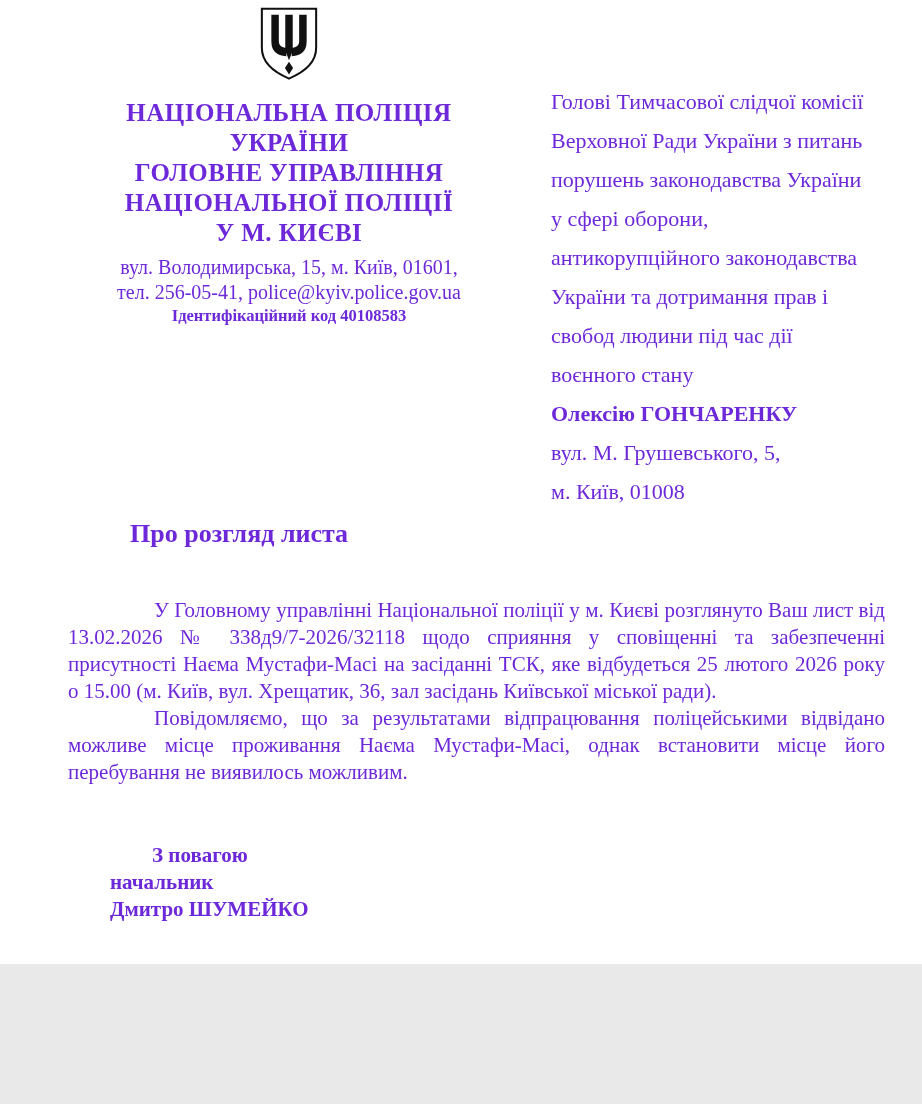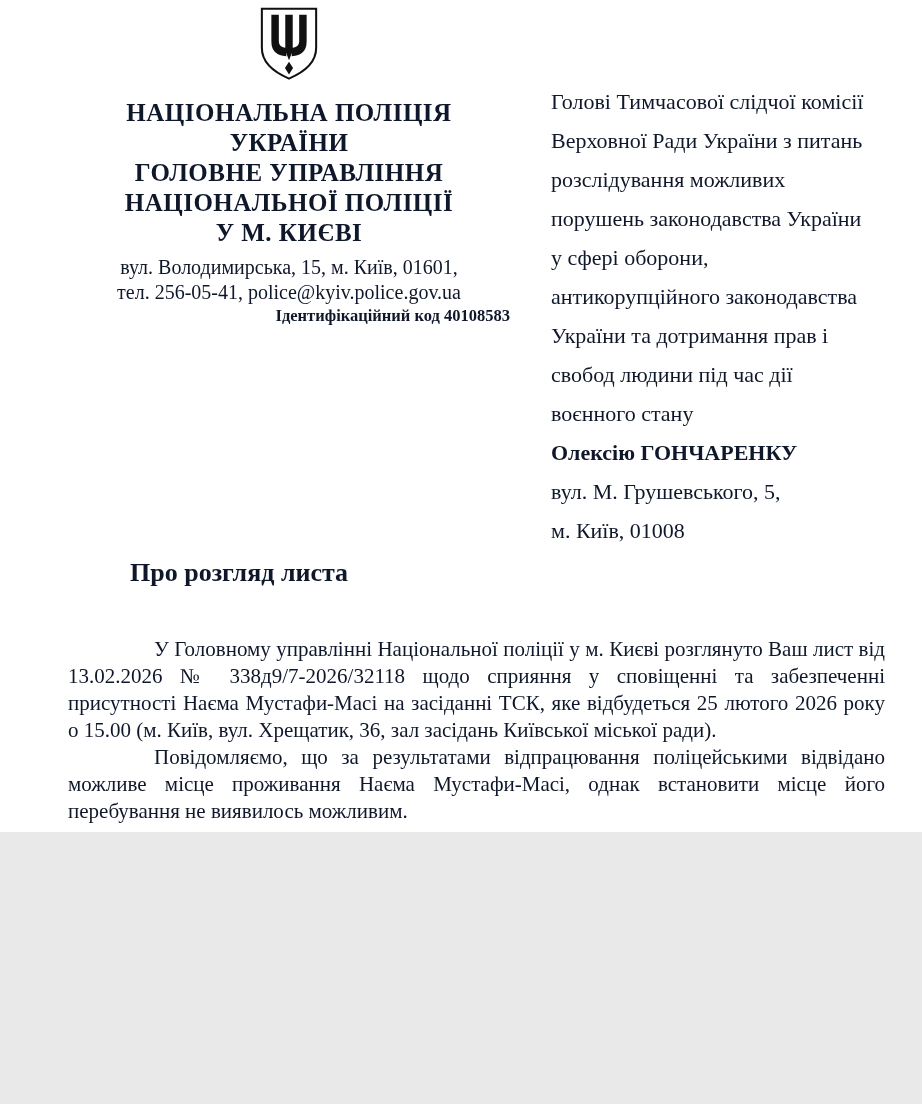--- a/index.html
+++ b/index.html
@@ -1,42 +1,42 @@
 <!DOCTYPE html>
 <html><head>
 <meta charset="utf-8">
 <style>
   html, body { margin: 0; padding: 0; }
   body { background: #e9e9e9; }
   .page {
     position: relative;
     width: 922px;
-    height: 832px;
+    height: 964px;
     margin: 0 auto;
     background: #ffffff;
-    color: #0f172a;
+    color: #6d28d9;
     font-family: "Liberation Serif", "DejaVu Serif", serif;
     box-sizing: border-box;
     padding: 6px 37px 0 68px;
     overflow: hidden;
   }
   .header { display: flex; justify-content: space-between; }
   .header-left { width: 442px; text-align: center; flex: 0 0 auto; }
   .emblem { width: 70px; margin: 0 auto; }
   .emblem svg { display: block; width: 70px; height: 76px; }
   .org-name {
     font-weight: bold;
     font-size: 25px;
     line-height: 30px;
     margin-top: 16px;
     letter-spacing: 0.5px;
   }
   .sender-address { font-size: 20px; line-height: 25px; margin-top: 7px; }
   .sender-contact { font-size: 20px; line-height: 25px; }
-  .sender-id { font-size: 16.5px; font-weight: bold; line-height: 21px; text-align: right; }
+  .sender-id { font-size: 16.5px; font-weight: bold; line-height: 21px; }
   .header-right {
     width: 334px;
     flex: 0 0 auto;
     margin-top: 76px;
     font-size: 22px;
     line-height: 39px;
   }
   .recipient-name { font-weight: bold; }
   .subject {
     font-weight: bold;
@@ -94,21 +94,20 @@
         <div>У М. КИЄВІ</div>
       </div>
       <div class="sender-address">вул. Володимирська, 15, м. Київ, 01601,</div>
       <div class="sender-contact">тел. 256-05-41, police@kyiv.police.gov.ua</div>
       <div class="sender-id">Ідентифікаційний код 40108583</div>
     </div>
 
     <div class="header-right">
       <div>Голові Тимчасової слідчої комісії</div>
       <div>Верховної Ради України з питань</div>
-      <div>розслідування можливих</div>
       <div>порушень законодавства України</div>
       <div>у сфері оборони,</div>
       <div>антикорупційного законодавства</div>
       <div>України та дотримання прав і</div>
       <div>свобод людини під час дії</div>
       <div>воєнного стану</div>
       <div class="recipient-name">Олексію ГОНЧАРЕНКУ</div>
       <div>вул. М. Грушевського, 5,</div>
       <div>м. Київ, 01008</div>
     </div>

